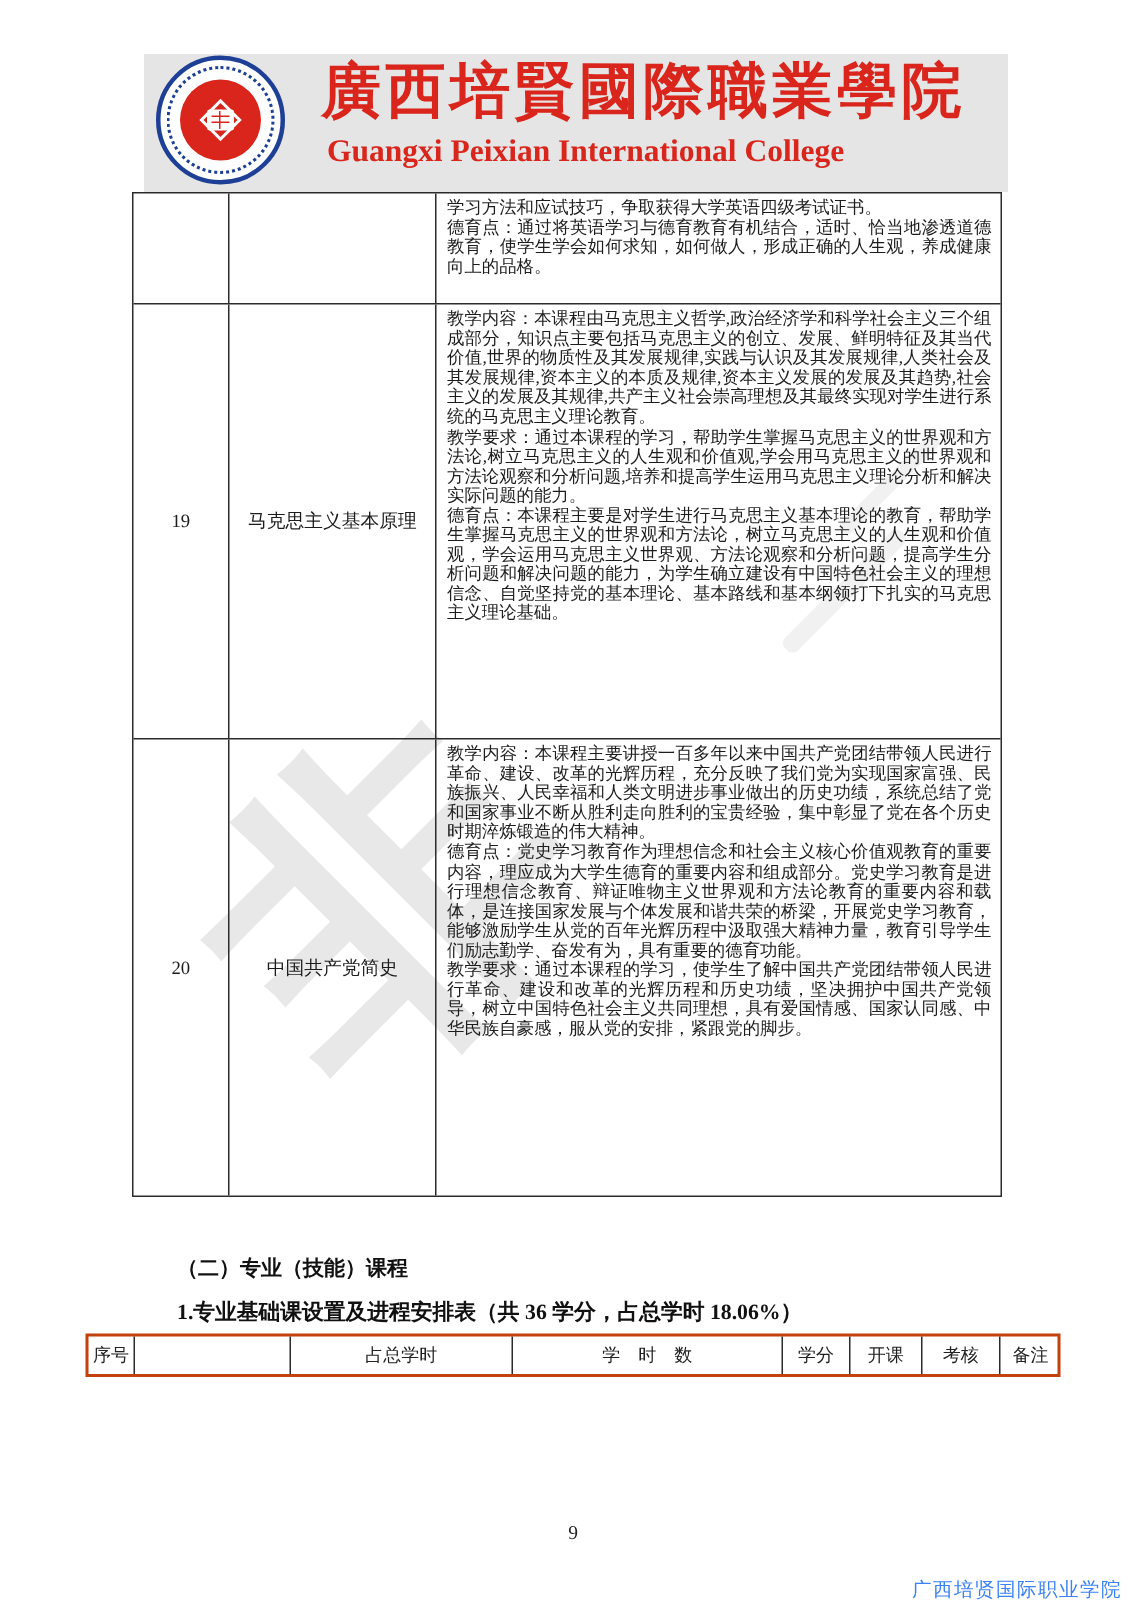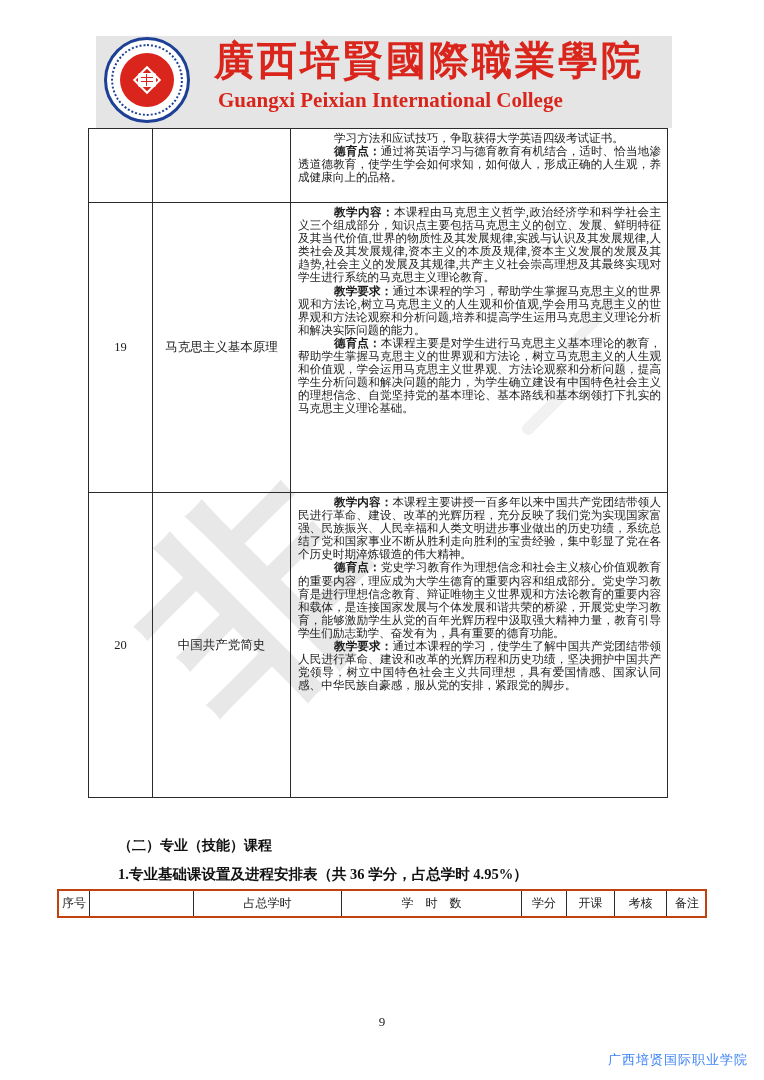--- a/index.html
+++ b/index.html
@@ -18,21 +18,21 @@
   .seal-book:after{content:"";position:absolute;left:3px;top:4px;width:12px;height:1px;background:#d9251c;box-shadow:0 4px 0 #d9251c;}
   .college-cn{position:absolute;left:118px;top:2px;width:450px;font-size:40px;line-height:46px;font-weight:bold;color:#d9251c;letter-spacing:3px;white-space:nowrap;}
   .college-en{position:absolute;left:122px;top:52px;width:450px;font-size:21px;font-weight:bold;color:#d9251c;font-family:"Liberation Serif",serif;white-space:nowrap;}
   
   .course-table{position:absolute;left:88px;top:128px;width:580px;border:1px solid #2b2b2b;box-sizing:border-box;background:transparent;}
   .course-row{display:grid;grid-template-columns:64px 138px 1fr;border-bottom:1px solid #2b2b2b;}
   .course-row:last-child{border-bottom:none;}
   .c-no,.c-name{border-right:1px solid #2b2b2b;display:flex;align-items:center;justify-content:center;text-align:left;font-size:12.5px;padding:2px;}
   .c-content{padding:3px 6px 4px 7px;font-size:11.6px;line-height:13.1px;text-align:justify;}
   .c-content p{margin:0;}
-  .sec-label{font-weight:bold;margin-left:36px;}
+  .sec-label{font-weight:normal;}
   .course-row.r0 .c-content{min-height:66px;}
   .course-row.r1 .c-content{min-height:282px;}
   .course-row.r2 .c-content{min-height:297px;}
   
   .sec-heading{position:absolute;left:118px;top:837px;font-size:14px;font-weight:bold;color:#111;}
   .sub-heading{position:absolute;left:118px;top:865px;font-size:14.5px;font-weight:bold;color:#111;}
   
   .schedule-table{position:absolute;left:57px;top:889px;width:650px;box-sizing:border-box;border:2px solid #c2410c;display:grid;grid-template-columns:31px 104px 148px 180px 45px 48px 52px 40px;}
   .s-cell{height:25px;border-right:1px solid #2b2b2b;display:flex;align-items:center;justify-content:center;font-size:12px;color:#222;white-space:pre;}
   .s-cell:last-child{border-right:none;}
@@ -96,21 +96,21 @@
     <p><span class="sec-label">教学内容：</span><span>本课程主要讲授一百多年以来中国共产党团结带领人民进行革命、建设、改革的光辉历程，充分反映了我们党为实现国家富强、民族振兴、人民幸福和人类文明进步事业做出的历史功绩，系统总结了党和国家事业不断从胜利走向胜利的宝贵经验，集中彰显了党在各个历史时期淬炼锻造的伟大精神。</span></p>
 
     <p><span class="sec-label">德育点：</span><span>党史学习教育作为理想信念和社会主义核心价值观教育的重要内容，理应成为大学生德育的重要内容和组成部分。党史学习教育是进行理想信念教育、辩证唯物主义世界观和方法论教育的重要内容和载体，是连接国家发展与个体发展和谐共荣的桥梁，开展党史学习教育，能够激励学生从党的百年光辉历程中汲取强大精神力量，教育引导学生们励志勤学、奋发有为，具有重要的德育功能。</span></p>
 
     <p><span class="sec-label">教学要求：</span><span>通过本课程的学习，使学生了解中国共产党团结带领人民进行革命、建设和改革的光辉历程和历史功绩，坚决拥护中国共产党领导，树立中国特色社会主义共同理想，具有爱国情感、国家认同感、中华民族自豪感，服从党的安排，紧跟党的脚步。</span></p>
   </div>
     </div>
   </div>
 
   <div class="sec-heading">（二）专业（技能）课程</div>
-  <div class="sub-heading">1.专业基础课设置及进程安排表（共 36 学分，占总学时 4.95%）</div>
+  <div class="sub-heading">1.专业基础课设置及进程安排表（共 36 学分，占总学时 18.06%）</div>
 
   <div class="schedule-table">
     <div class="s-cell">序号</div>
 
     <div class="s-cell"></div>
 
     <div class="s-cell">占总学时</div>
 
     <div class="s-cell">学　时　数</div>
 

